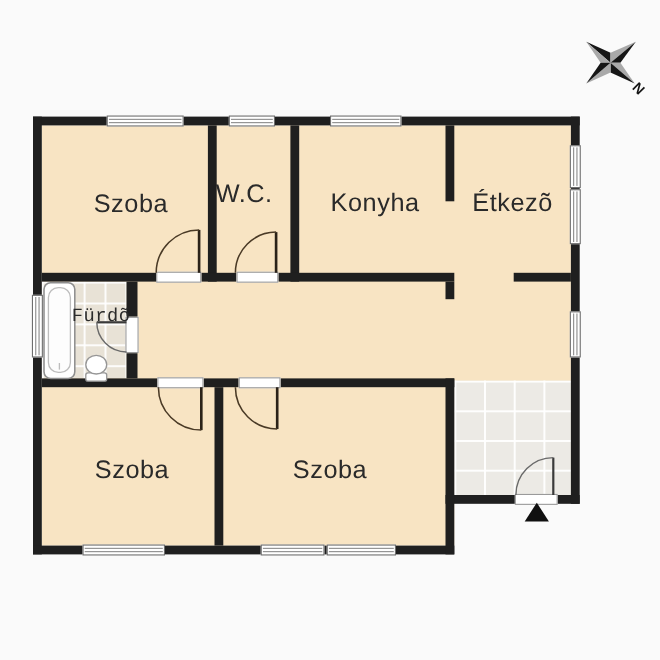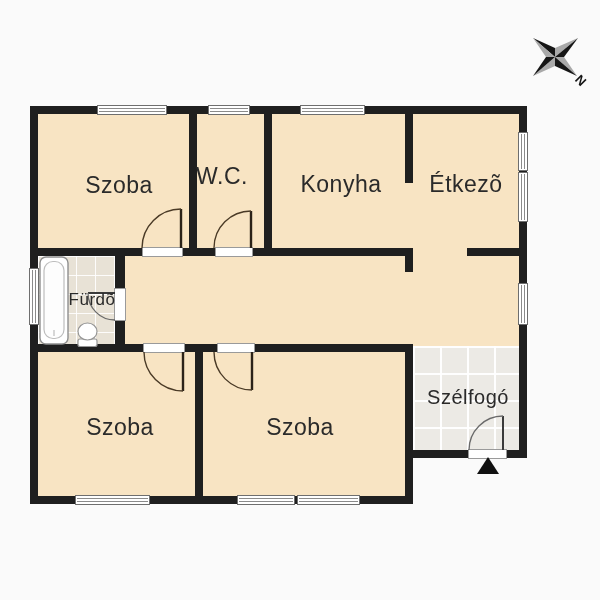--- a/index.html
+++ b/index.html
@@ -154,18 +154,17 @@
       <text x="56" y="63" transform="rotate(45 56 58)" font-size="13" font-weight="bold" fill="#141414" font-family="Liberation Sans, sans-serif" text-anchor="middle">N</text>
     </g>
   </svg>
 
   <div class="entry-arrow"></div>
 
   <div class="room-label" style="left:119px;top:185px;">Szoba</div>
   <div class="room-label" style="left:222px;top:176px;">W.C.</div>
   <div class="room-label" style="left:466px;top:184px;">Étkezõ</div>
   <div class="room-label" style="left:341px;top:184px;">Konyha</div>
-  <div class="room-label small" style="left:92px;top:300px;">Fürdõ</div>
+  <div class="room-label small" style="left:92px;top:288px;font-family:Liberation Mono, monospace;">Fürdõ</div>
   <div class="room-label" style="left:120px;top:427px;">Szoba</div>
   <div class="room-label" style="left:300px;top:427px;">Szoba</div>
-  <div class="room-label mid" style="left:468px;top:397px;">Szélfogó</div>
 
 </div>
 
 </body></html>

